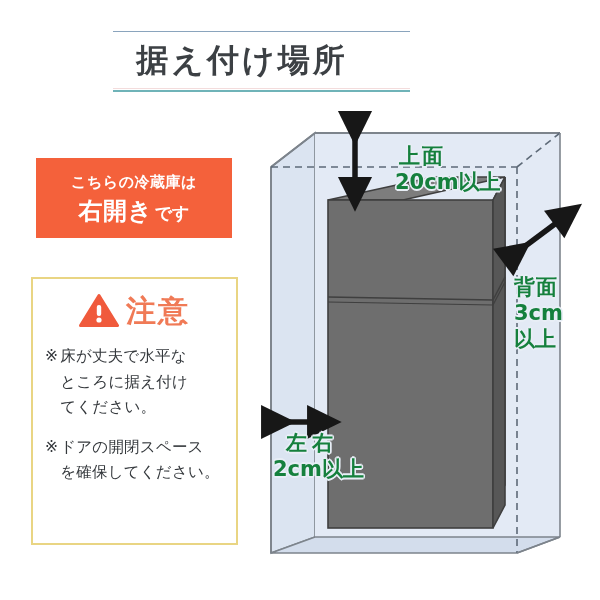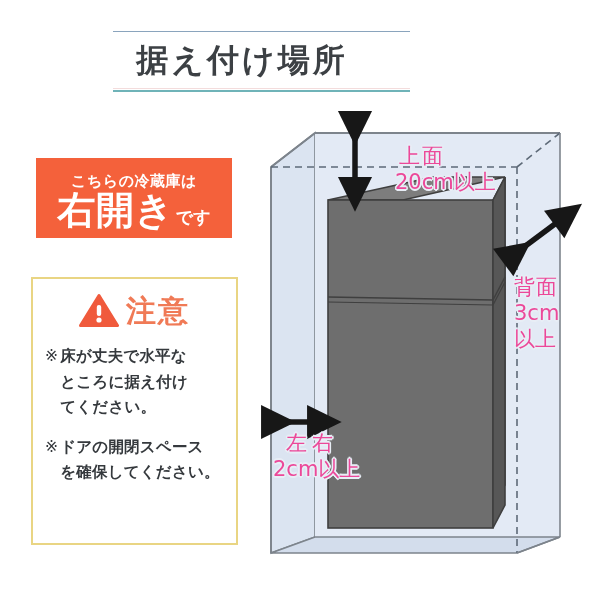--- a/index.html
+++ b/index.html
@@ -81,21 +81,21 @@
     text-align: right;
   }
   .badge-line2 {
     display: flex;
     align-items: baseline;
     justify-content: center;
     white-space: nowrap;
     margin-top: 1px;
   }
   .badge-strong {
-    font-size: 38px;
+    font-size: 24px;
     line-height: 32px;
     font-weight: 700;
     letter-spacing: 0.5px;
   }
   .badge-suffix {
     font-size: 17px;
     line-height: 20px;
     font-weight: 600;
     margin-left: 2px;
   }
@@ -136,37 +136,36 @@
     color: #35393d;
     margin-bottom: 14px;
     letter-spacing: 0.2px;
   }
   .note-mark {
     flex: 0 0 auto;
     margin-right: 2px;
   }
   .note-body {
     flex: 1 1 auto;
-    font-weight: bold;
   }
 
   
   .diagram {
     position: absolute;
     left: 255px;
     top: 105px;
     width: 345px;
     height: 480px;
   }
   .diagram svg { display: block; }
 
   .dim-label {
     position: absolute;
-    color: #ec4899;
-    font-weight: 400;
+    color: #15803d;
+    font-weight: 700;
     letter-spacing: 0px;
     text-shadow:
        1.6px 0 0 #e8eef6, -1.6px 0 0 #e8eef6,
        0 1.6px 0 #e8eef6, 0 -1.6px 0 #e8eef6,
        1.2px 1.2px 0 #e8eef6, -1.2px 1.2px 0 #e8eef6,
        1.2px -1.2px 0 #e8eef6, -1.2px -1.2px 0 #e8eef6;
     white-space: nowrap;
   }
   .dim-top {
     left: 140px;

